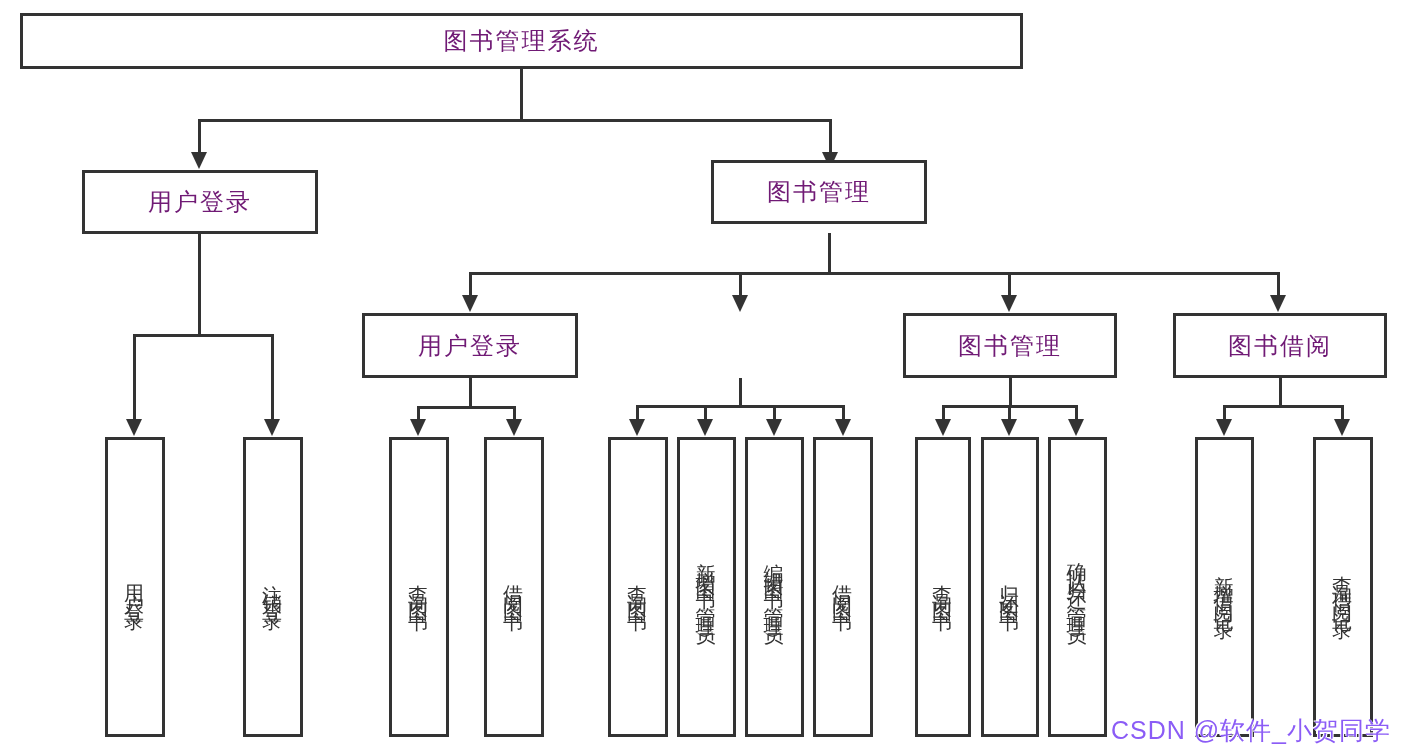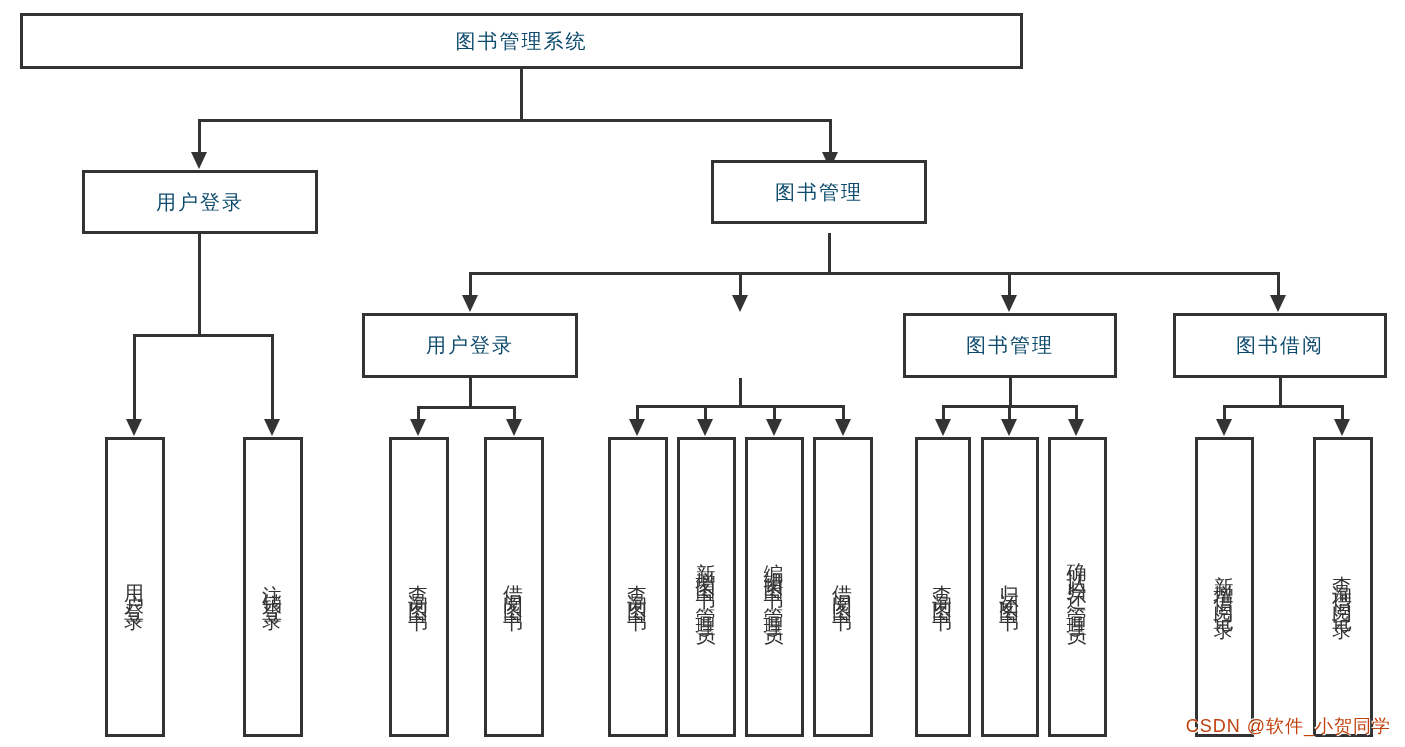--- a/index.html
+++ b/index.html
@@ -6,41 +6,41 @@
   body{
     width:1405px;height:747px;background:#ffffff;overflow:hidden;position:relative;
     font-family:"Liberation Sans","DejaVu Sans",sans-serif;
   }
   .stage{position:absolute;left:0;top:0;width:1405px;height:747px;}
   
   .hbox{
     position:absolute;box-sizing:border-box;border:3px solid #333333;background:#ffffff;
     display:flex;align-items:center;justify-content:center;
   }
-  .hbox span{font-size:20px;color:#0c4a6e;letter-spacing:2px;white-space:nowrap;}
+  .hbox span{font-size:24px;color:#701a75;letter-spacing:2px;white-space:nowrap;}
   
   .vbox{
     position:absolute;top:437px;height:300px;box-sizing:border-box;border:3px solid #333333;
     background:#ffffff;display:flex;align-items:center;justify-content:center;
   }
   .vbox span{
     writing-mode:vertical-rl;text-orientation:mixed;font-size:20px;color:#333333;
     letter-spacing:9px;white-space:nowrap;
   }
   
   .vl{position:absolute;width:3px;background:#333333;}
   .hl{position:absolute;height:3px;background:#333333;}
   
   .arr{
     position:absolute;width:0;height:0;
     border-left:8px solid transparent;border-right:8px solid transparent;
     border-top:17px solid #333333;
   }
   .watermark{
-    position:absolute;top:714px;right:14px;font-size:18px;color:#c2410c;letter-spacing:1px;
+    position:absolute;top:714px;right:14px;font-size:25px;color:#8b5cf6;letter-spacing:1px;
     text-shadow:1px 1px 0 #ffffff,-1px -1px 0 #ffffff;white-space:nowrap;
   }
 </style>
 </head>
 <body>
 
 <div class="stage">
 
   <div class="hbox" style="left:20px;top:13px;width:1003px;height:56px">
     <span>图书管理系统</span>

